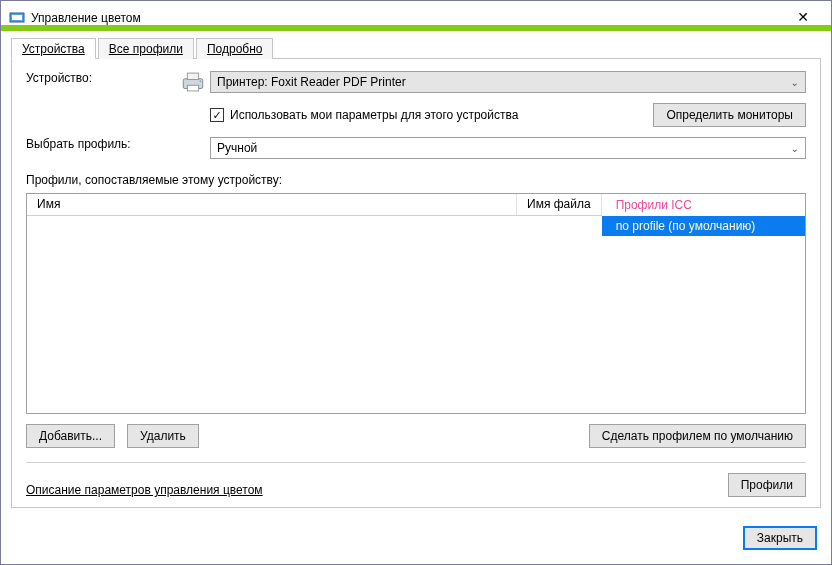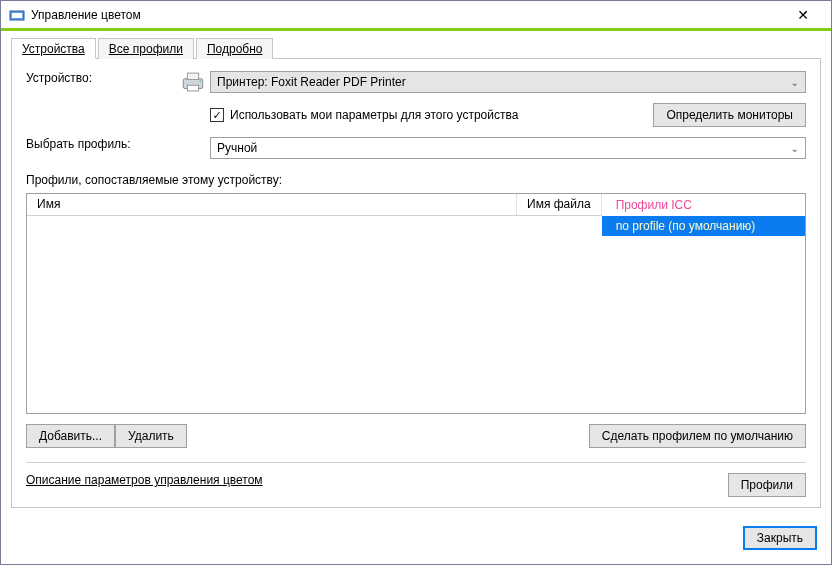--- a/index.html
+++ b/index.html
@@ -1,18 +1,18 @@
 <!DOCTYPE html>
 <html><head>
 <meta charset="utf-8">
 <style>
   * { box-sizing: border-box; font-family: "Segoe UI", Tahoma, sans-serif; font-size: 12px; }
   body { margin: 0; background: #fff; }
   .window { width: 832px; height: 565px; border: 1px solid #7a7a9a; display: flex; flex-direction: column; background: #fff; }
-  .titlebar { height: 30px; display: flex; align-items: center; padding: 0 8px; border-bottom: 3px solid #84cc16; }
+  .titlebar { height: 30px; display: flex; align-items: flex-end; padding: 0 8px; border-bottom: 6px solid #84cc16; }
   .titlebar .icon { width: 16px; height: 16px; margin-right: 6px; }
   .titlebar .title { flex: 1; }
   .titlebar .close { width: 40px; text-align: center; font-size: 14px; cursor: default; }
   .client { flex: 1; padding: 6px 10px 10px 10px; display: flex; flex-direction: column; }
   .tabs { display: flex; border-bottom: 1px solid #c5c5c5; height: 22px; text-decoration: underline; }
   .tab { padding: 3px 10px; border: 1px solid #c5c5c5; border-bottom: none; margin-right: 2px; background: #f6f6f6; position: relative; top: 1px; cursor: default; }
   .tab.active { background: #fff; border-bottom: 1px solid #fff; }
   .panel { border: 1px solid #c5c5c5; border-top: none; flex: 1; padding: 12px 14px 10px 14px; display: flex; flex-direction: column; }
   .row { display: flex; align-items: flex-start; margin-bottom: 10px; }
   .label-col { width: 150px; }
@@ -29,21 +29,21 @@
   .lv-header { display: flex; height: 22px; border-bottom: 1px solid #d0d0d0; background: #fff; }
   .lv-hcol { padding: 3px 10px; border-right: 1px solid #e2e2e2; }
   .col-name { flex: 0 0 490px; }
   .col-file { flex: 1; }
   .lv-body { flex: 1; overflow: auto; }
   .lv-group { color: #ec4899; padding: 4px 14px; }
   .lv-row { display: flex; height: 20px; align-items: center; }
   .lv-row.selected { background: #0a7cf0; color: #fef9c3; }
   .lv-row .col-name { padding-left: 14px; flex: 0 0 490px; }
   .lv-row .col-file { flex: 1; padding-left: 10px; }
-  .btn-row { display: flex; gap: 0; margin-top: 10px; }
+  .btn-row { display: flex; gap: 12px; margin-top: 10px; align-items: flex-end; }
   .spacer { flex: 1; }
   .link { color: #000000; text-decoration: underline; cursor: default; }
   .footer { padding: 8px 14px 14px 0; display: flex; justify-content: flex-end; }
   .btn.primary { border: 2px solid #0a7cf0; }
   .printer-svg { width: 26px; height: 22px; }
 </style>
 </head>
 <body>
 
 <div class="window">

